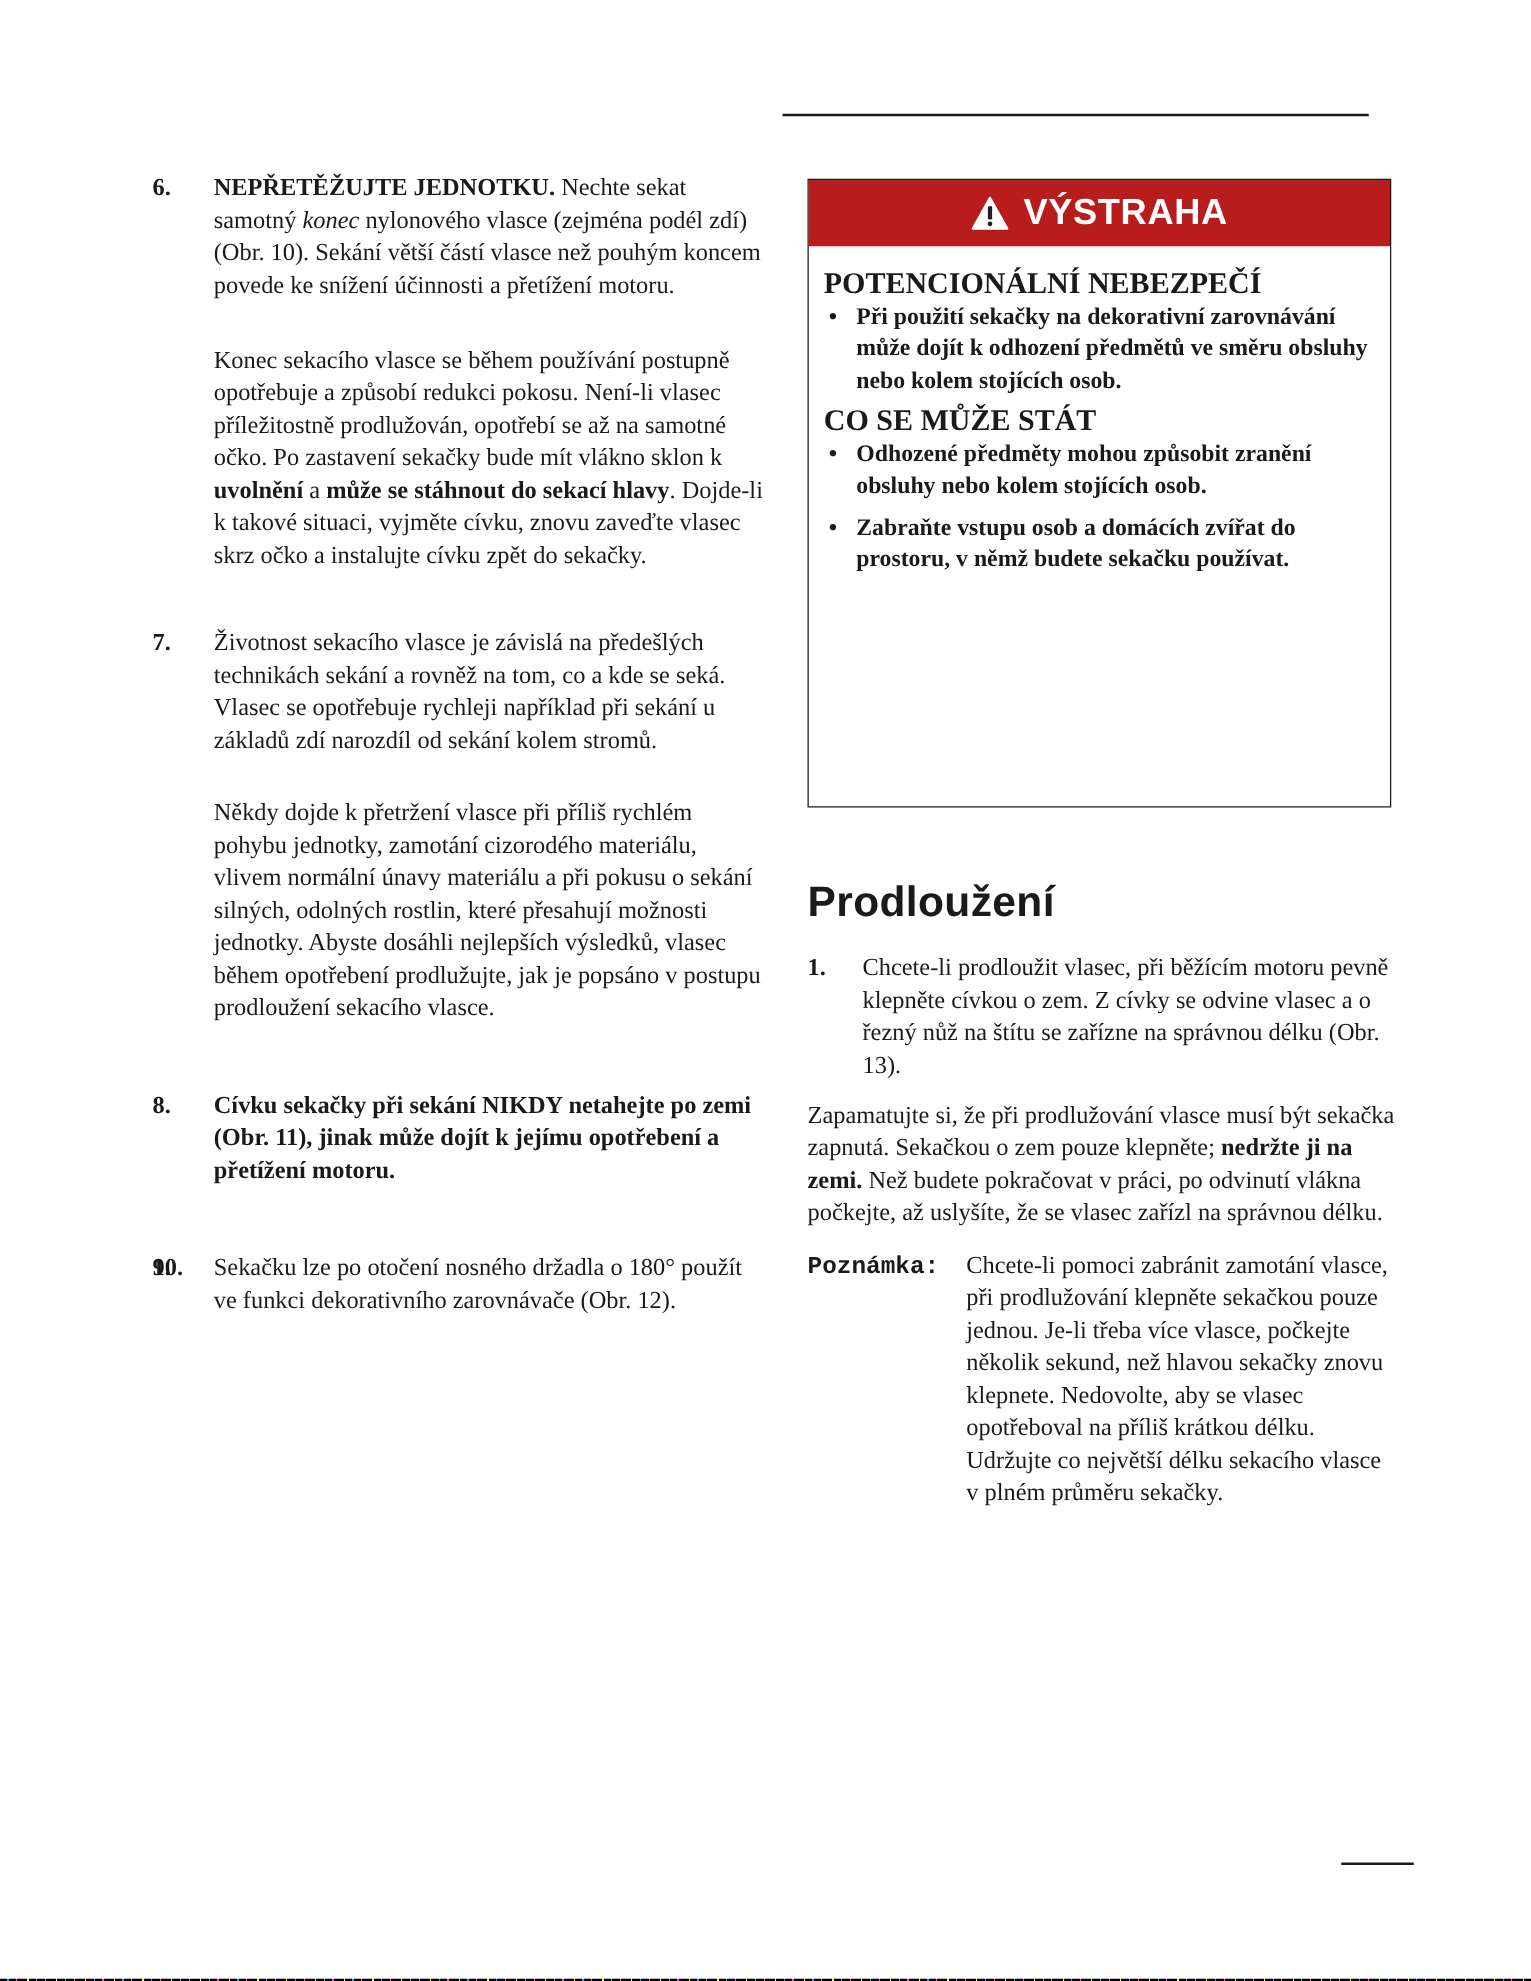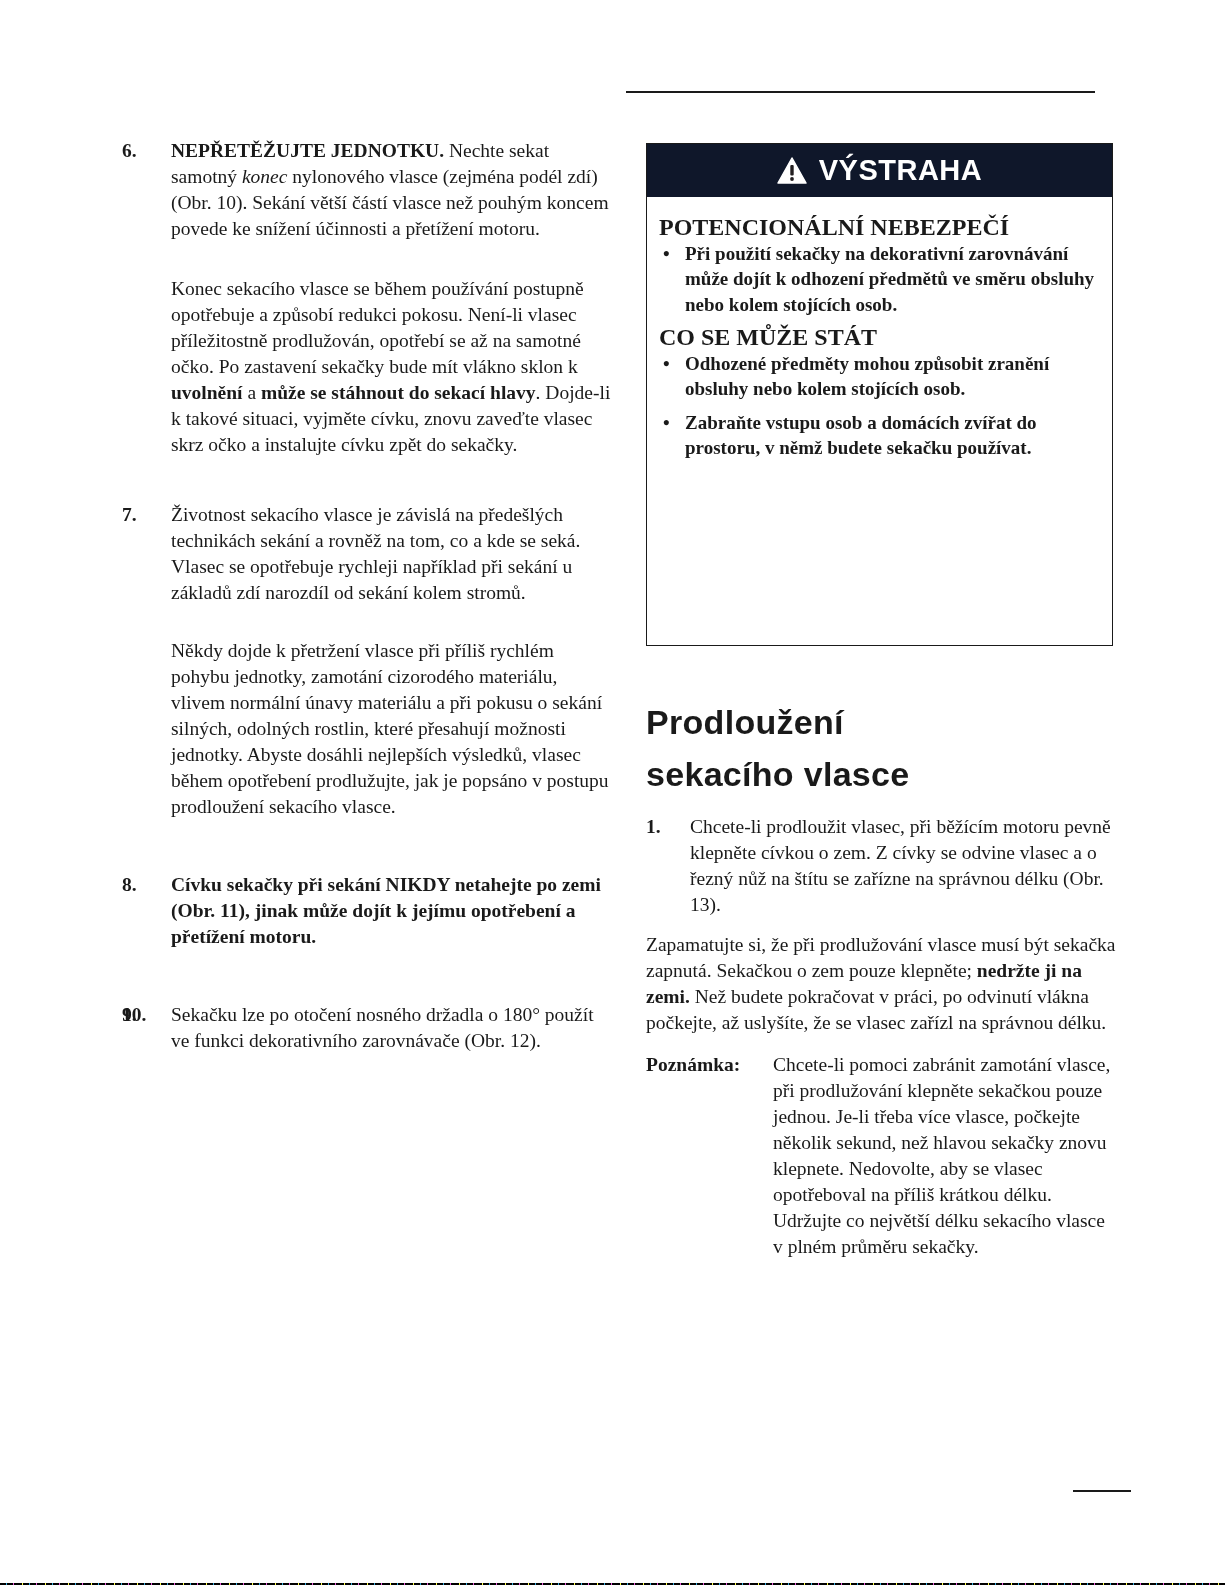--- a/index.html
+++ b/index.html
@@ -20,36 +20,36 @@
     .item { position: relative; padding-left: 49px; font-size: 19.5px; line-height: 26px; }
     .item .num { position: absolute; left: 0; top: 0; font-weight: bold; }
     .para { font-size: 19.5px; line-height: 26px; }
     .item p, .para p { margin: 0; }
     b { font-weight: bold; }
     i { font-style: italic; }
 
     
     .warn { border: 1.5px solid #1a1a1a; width: 467px; height: 503px; box-sizing: border-box; }
     .warn-head {
-      background: #0f172a; color: #fff; height: 53px; display: flex; align-items: center; justify-content: center;
+      background: #b91c1c; color: #fff; height: 53px; display: flex; align-items: center; justify-content: center;
       font-family: "Liberation Sans", sans-serif; font-weight: bold; font-size: 29px; letter-spacing: 0.5px;
     }
     .warn-head svg { margin-right: 12px; }
     .warn-body { padding: 18px 12px 0 12px; font-weight: bold; font-size: 19px; line-height: 25.5px; }
     .warn-sec-title { margin-top: 4px; font-size: 24px; }
     .warn-sec-title:first-child { margin-top: 0; }
     .bullet { position: relative; padding-left: 26px; margin-bottom: 3px; }
     .bullet::before { content: "\2022"; position: absolute; left: 4px; top: 0; font-size: 19px; }
 
     .section-title {
       font-family: "Liberation Sans", sans-serif; font-weight: bold; font-size: 34px; line-height: 52px;
       margin: 0; color: #1a1a1a; letter-spacing: 0.3px;
     }
     .note { position: relative; padding-left: 127px; font-size: 19.5px; line-height: 26px; }
-    .note .note-label { position: absolute; left: 0; top: 0; font-weight: bold; }
+    .note .note-label { position: absolute; left: 0; top: 0; font-weight: bold; font-family: Liberation Mono, monospace; }
   </style>
 </head>
 <body>
 
 <div class="rule-top"></div>
 
 <div class="col-left">
 
   <div class="item" style="margin-bottom:34px;">
     <span class="num">6.</span>
@@ -103,21 +103,20 @@
       <div class="bullet" style="margin-bottom:8px;">Odhozené předměty mohou způsobit zranění obsluhy nebo kolem stojících osob.</div>
 
       <div class="bullet">Zabraňte vstupu osob a domácích zvířat do prostoru, v němž budete sekačku používat.</div>
     </div>
   </div>
 
   <div style="height:50px;"></div>
 
   <h1 class="section-title">
     <span>Prodloužení</span><br>
-    <span>sekacího vlasce</span>
   </h1>
 
   <div style="height:14px;"></div>
 
   <div class="item" style="padding-left:44px; margin-bottom:14px;">
     <span class="num">1.</span>
     <p>Chcete-li prodloužit vlasec, při běžícím motoru pevně klepněte cívkou o zem. Z cívky se odvine vlasec a o řezný nůž na štítu se zařízne na správnou délku (Obr. 13).</p>
   </div>
 
   <div class="para" style="margin-bottom:16px;">

